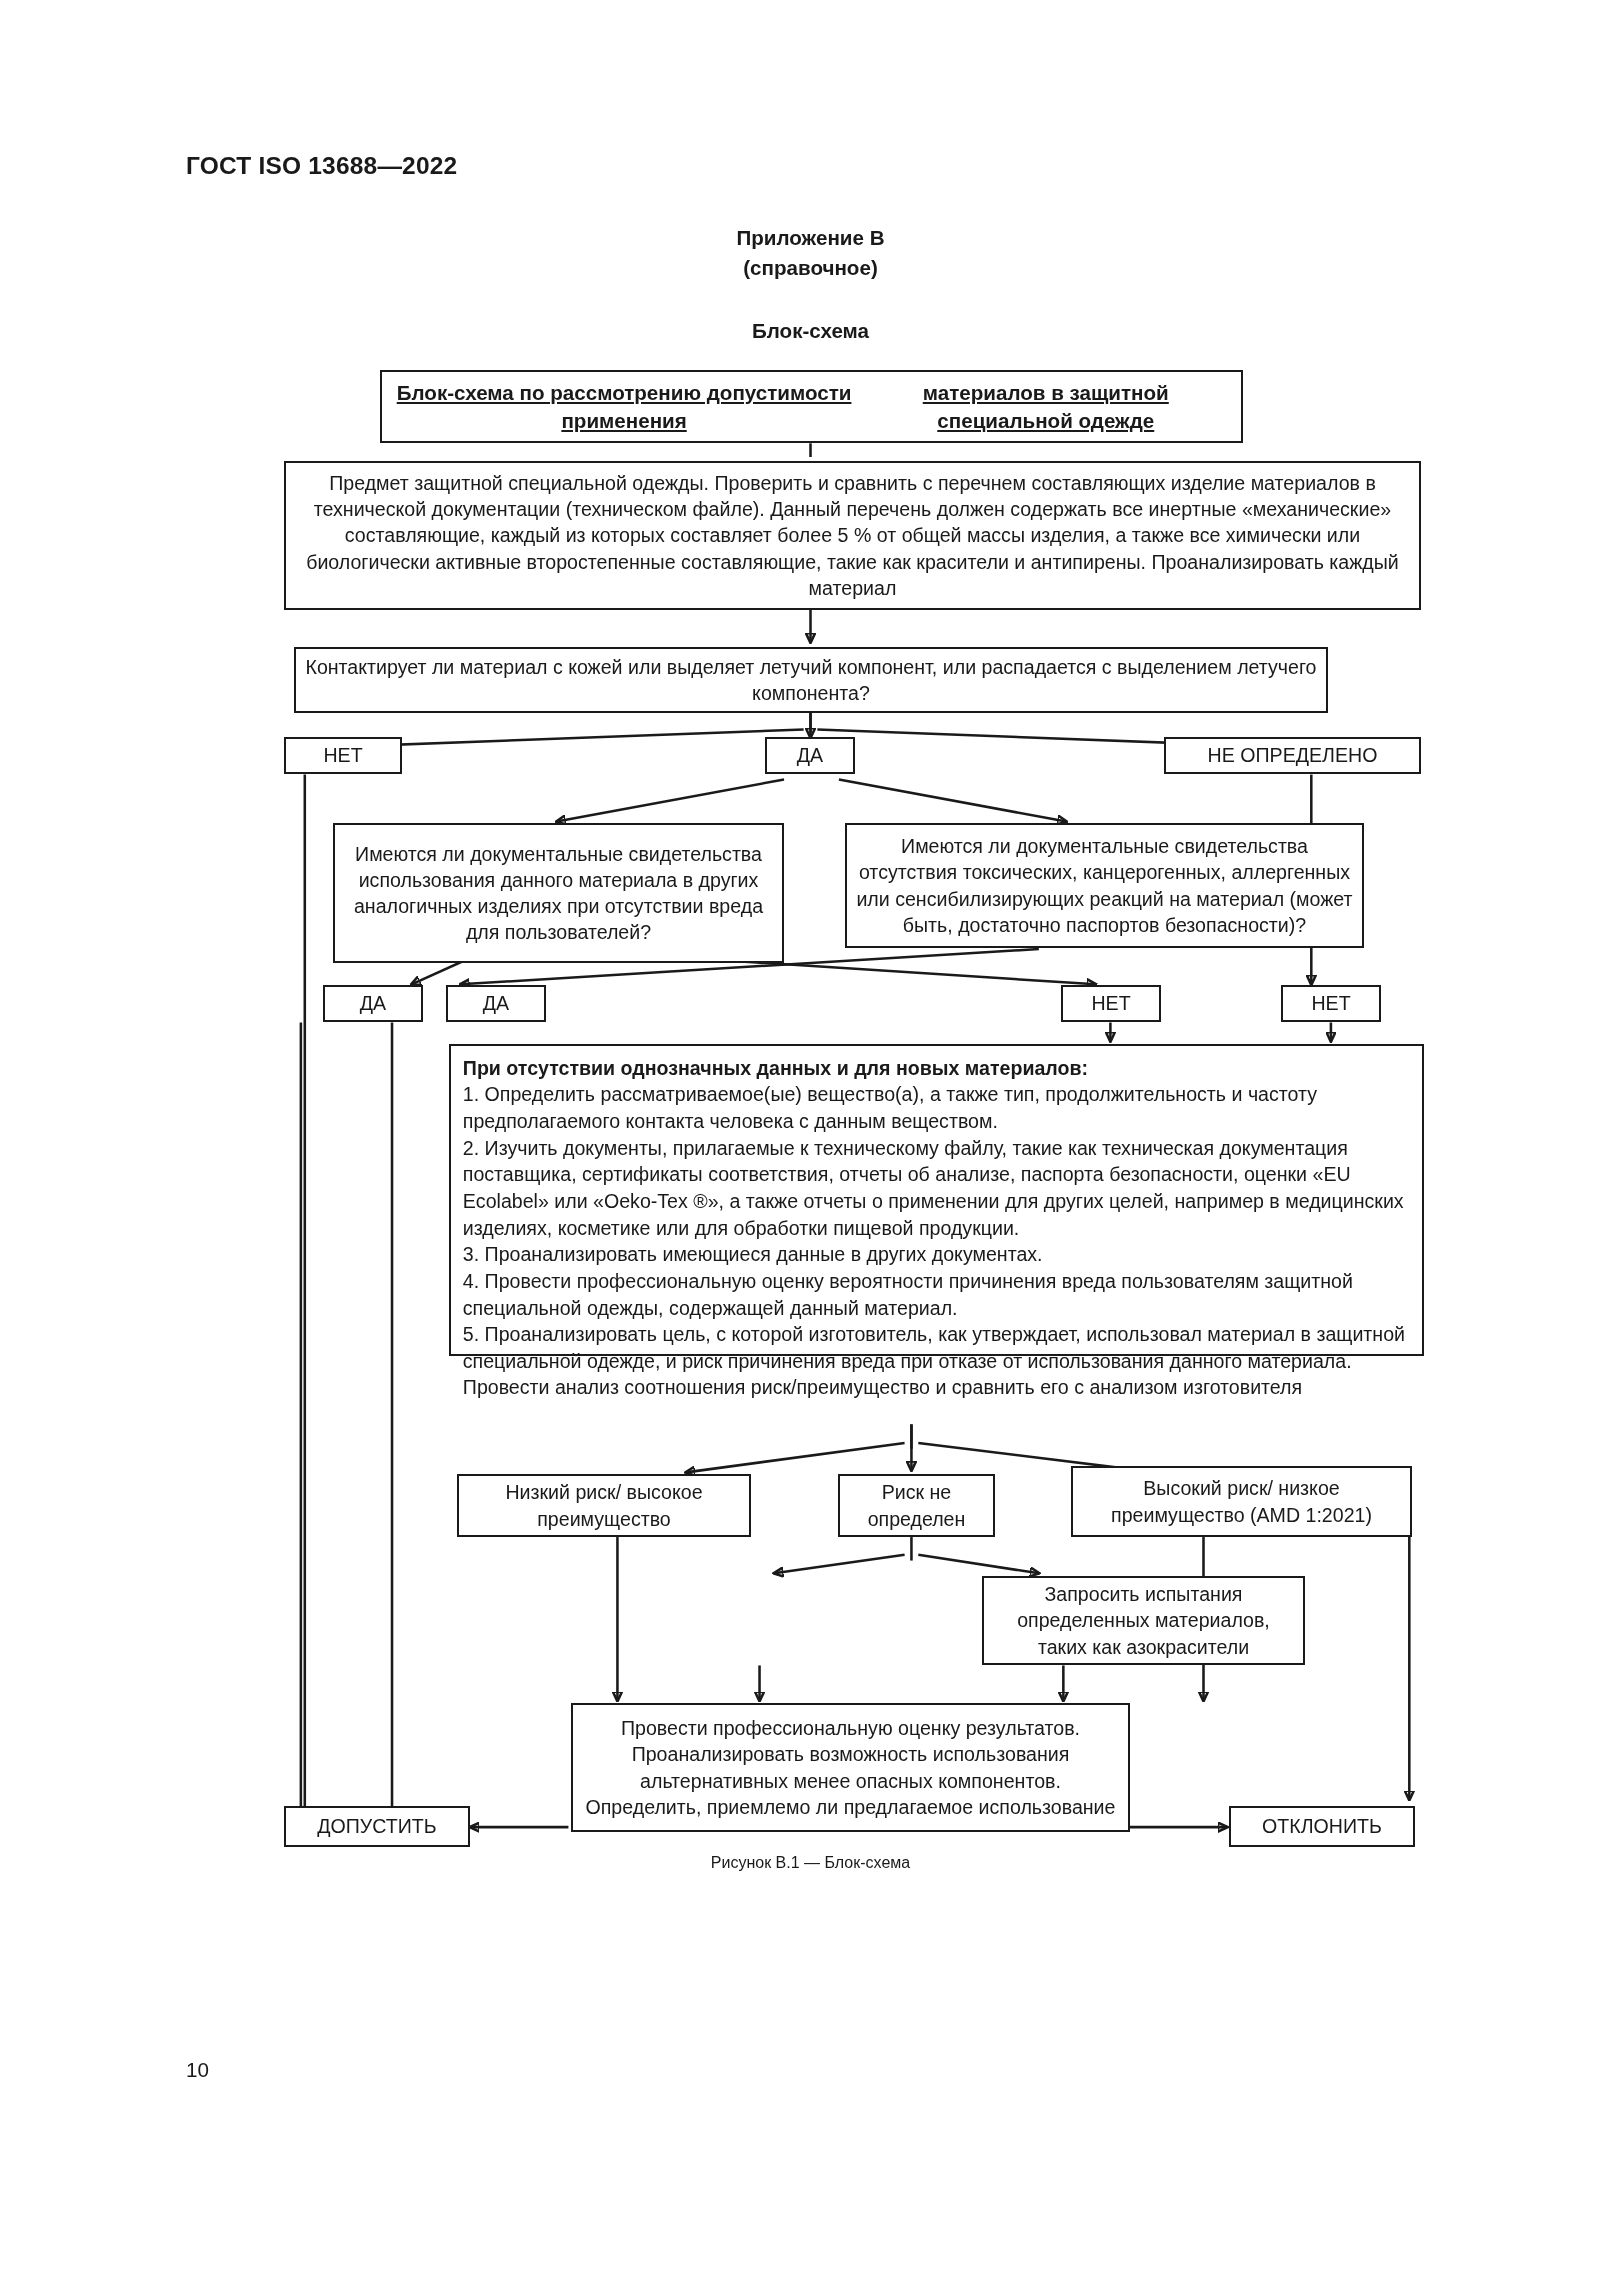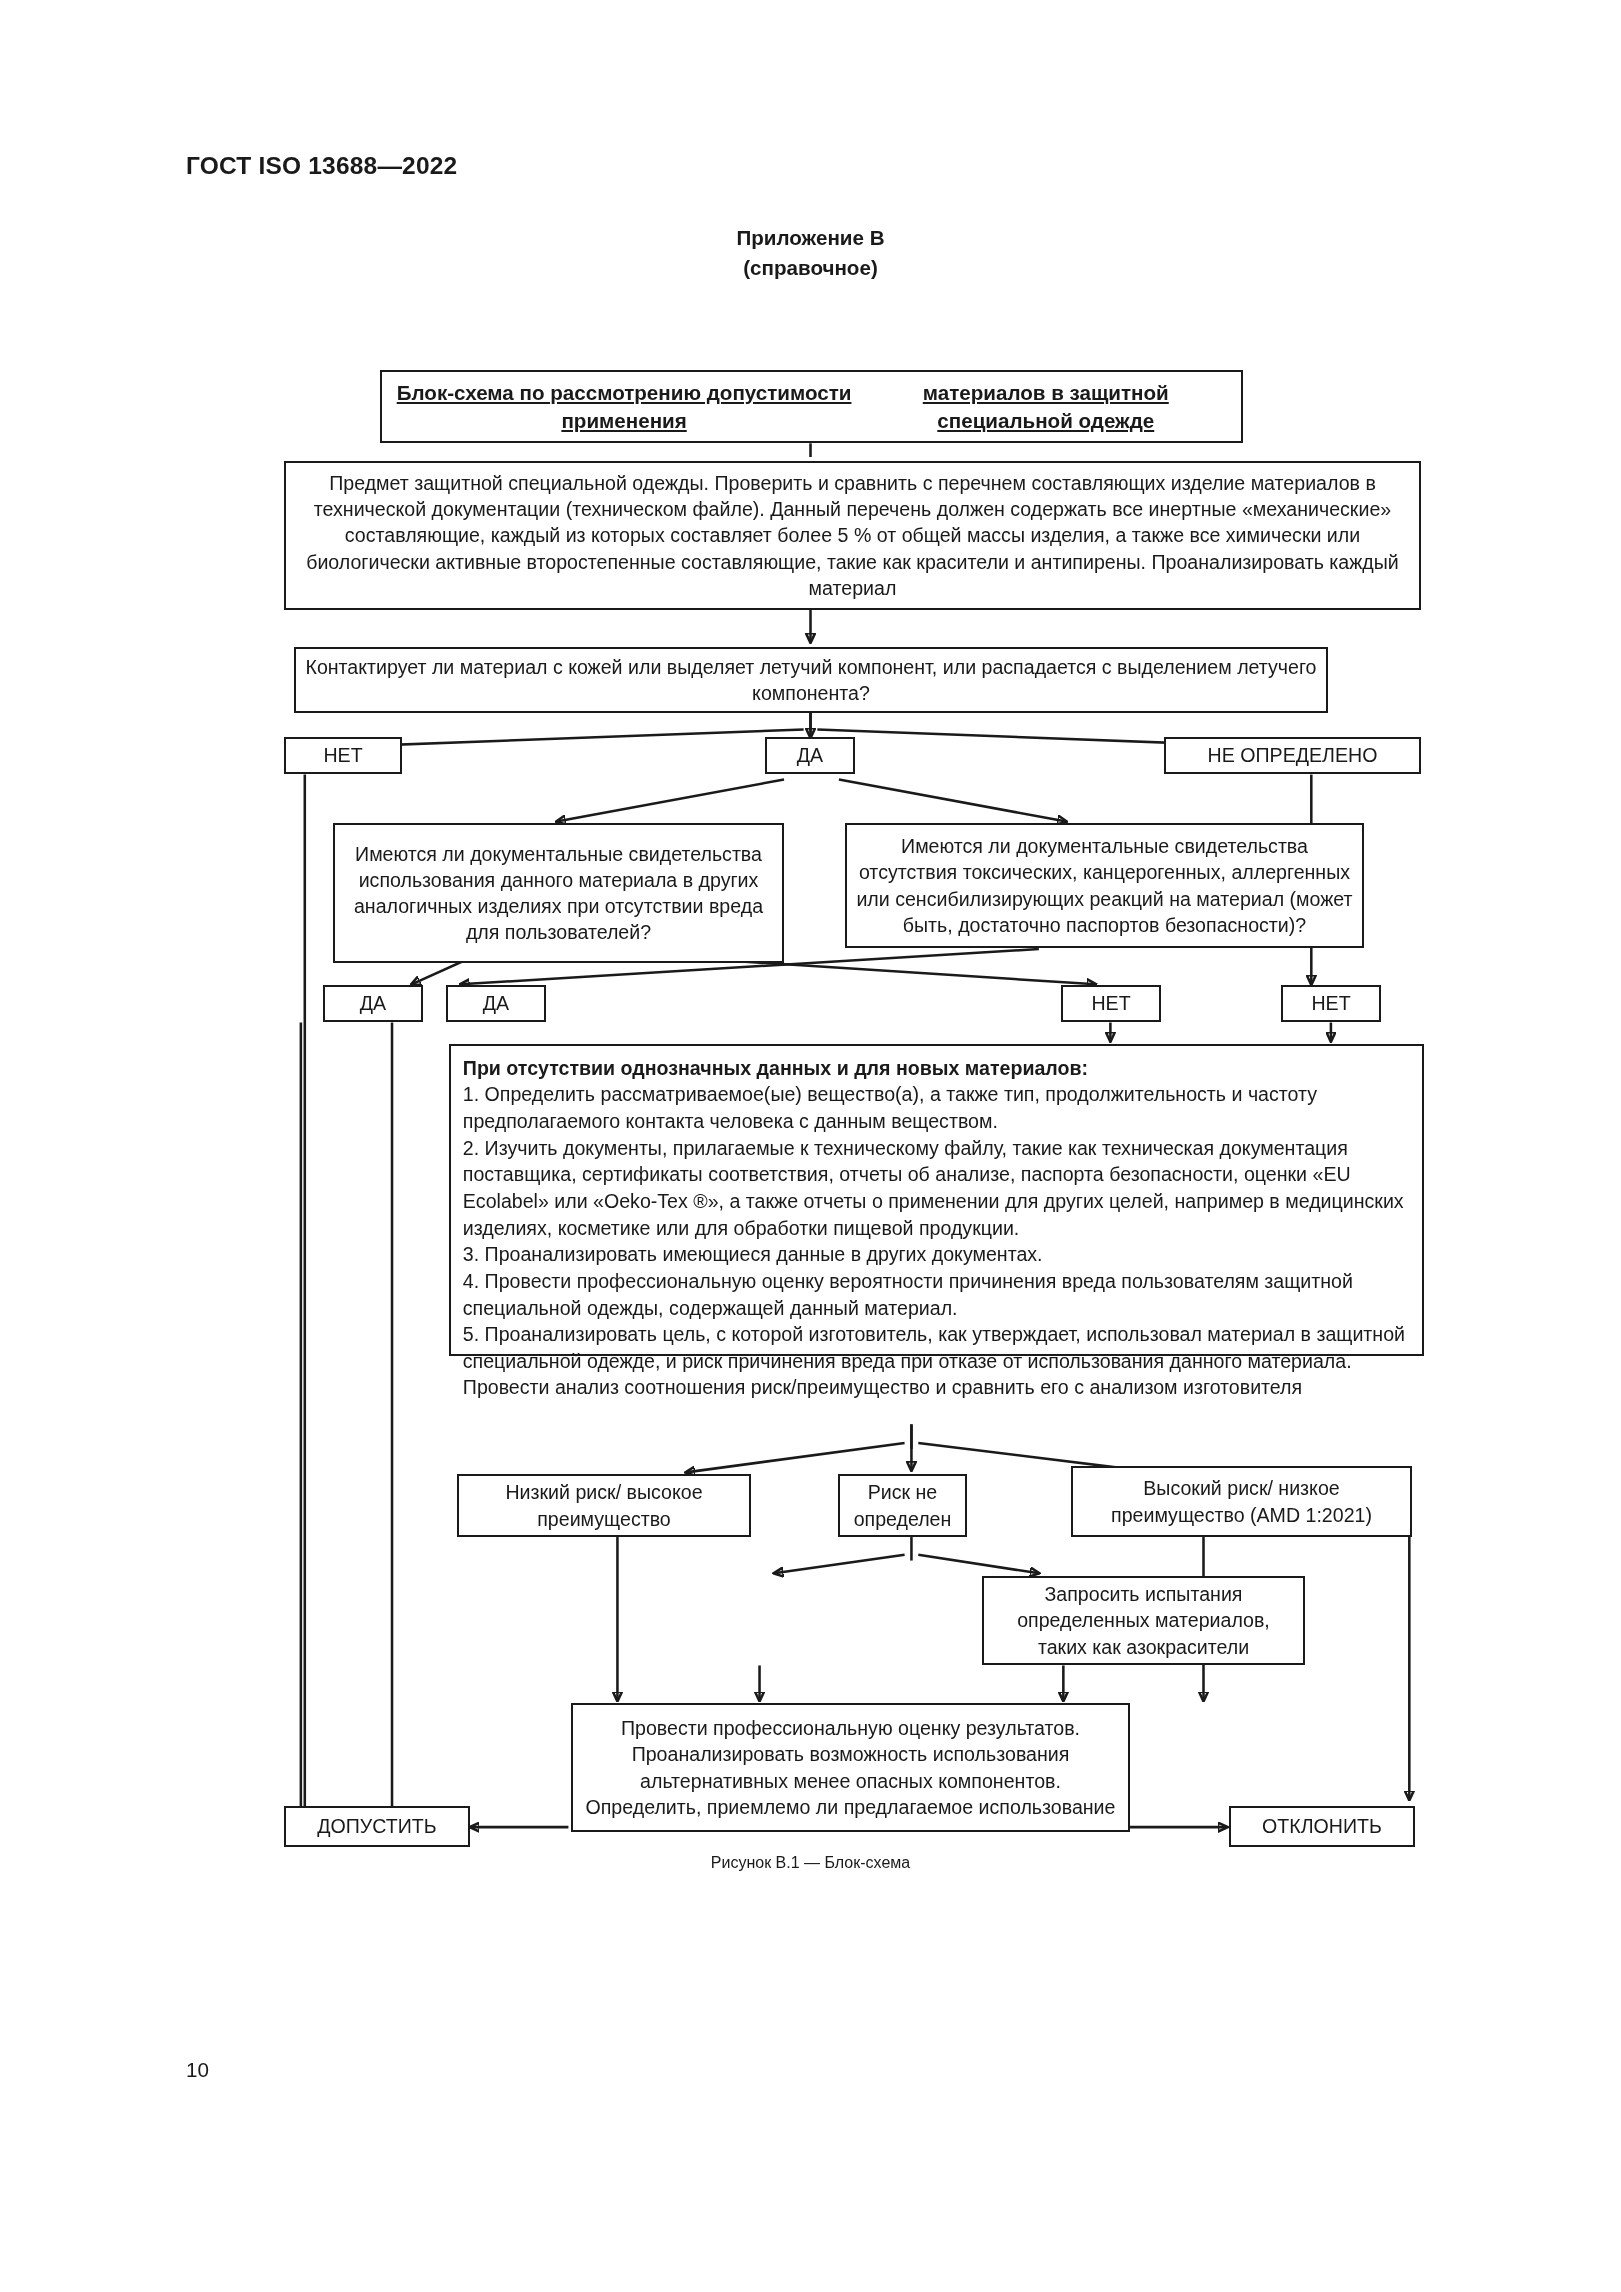--- a/index.html
+++ b/index.html
@@ -111,20 +111,21 @@
 
 <div class="page">
 
   <div id="doc-header">ГОСТ ISO 13688—2022</div>
 
   <div id="annex-block">
     <div>Приложение В</div>
     <div>(справочное)</div>
   </div>
 
+  <div id="scheme-heading">Блок-схема</div>
 
   <div id="flowchart">
 
     <svg class="wires" viewBox="0 0 1654 2339">
       <defs>
         <marker id="ah" markerWidth="11" markerHeight="11" refX="9.2" refY="5.5" orient="auto" markerUnits="userSpaceOnUse">
           <path d="M0,0.9 L10,5.5 L0,10.1 z" fill="#1a1a1a" stroke="none"></path>
         </marker>
       </defs>
 
@@ -233,21 +234,21 @@
       <div>1. Определить рассматриваемое(ые) вещество(а), а также тип, продолжительность и частоту предполагаемого контакта человека с данным веществом.</div>
       <div>2. Изучить документы, прилагаемые к техническому файлу, такие как техническая документация поставщика, сертификаты соответствия, отчеты об анализе, паспорта безопасности, оценки «EU Ecolabel» или «Oeko-Tex ®», а также отчеты о применении для других целей, например в медицинских изделиях, косметике или для обработки пищевой продукции.</div>
       <div>3. Проанализировать имеющиеся данные в других документах.</div>
       <div>4. Провести профессиональную оценку вероятности причинения вреда пользователям защитной специальной одежды, содержащей данный материал.</div>
       <div>5. Проанализировать цель, с которой изготовитель, как утверждает, использовал материал в защитной специальной одежде, и риск причинения вреда при отказе от использования данного материала. Провести анализ соотношения риск/преимущество и сравнить его с анализом изготовителя</div>
     </div>
 
     <div class="fc-box" style="left:457px; top:1474px; width:294px; height:63px;">
       <span>Низкий риск/ высокое преимущество</span>
     </div>
-    <div class="fc-box" style="left:838px; top:1474px; width:129px; height:63px;">
+    <div class="fc-box" style="left:838px; top:1474px; width:157px; height:63px;">
       <span>Риск не определен</span>
     </div>
     <div class="fc-box" style="left:1071px; top:1466px; width:341px; height:71px;">
       <span>Высокий риск/ низкое преимущество (AMD 1:2021)</span>
     </div>
 
     <div class="fc-box" style="left:982px; top:1576px; width:323px; height:89px;">
       <span>Запросить испытания определенных материалов, таких как азокрасители</span>
     </div>
 

